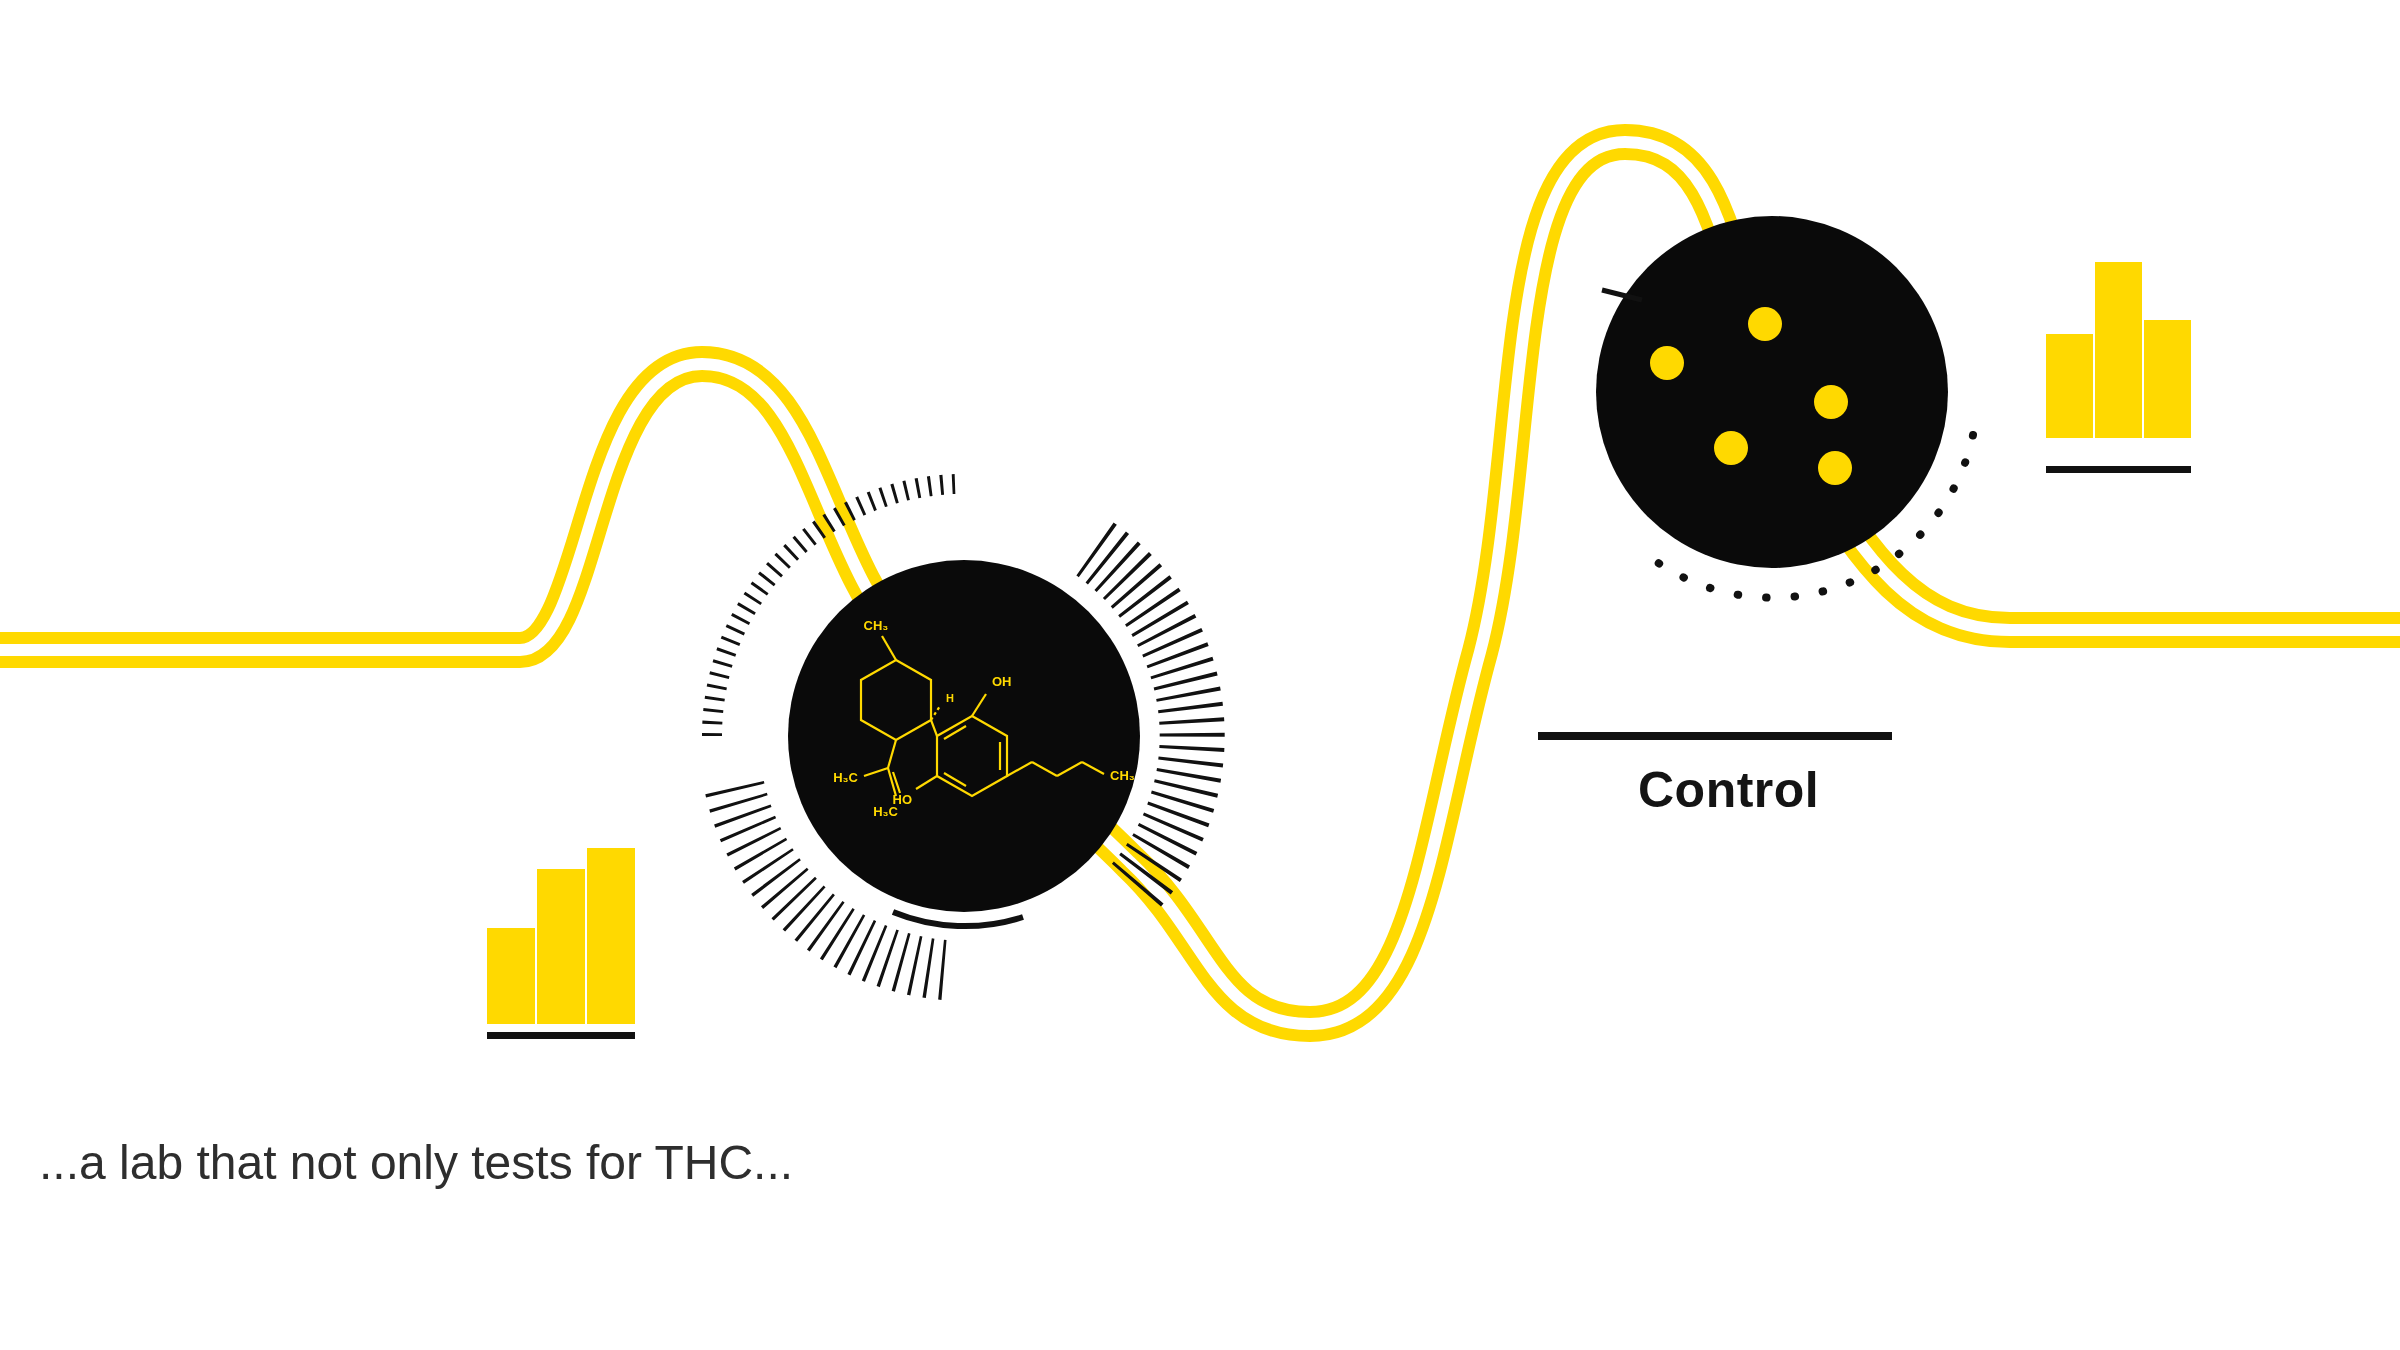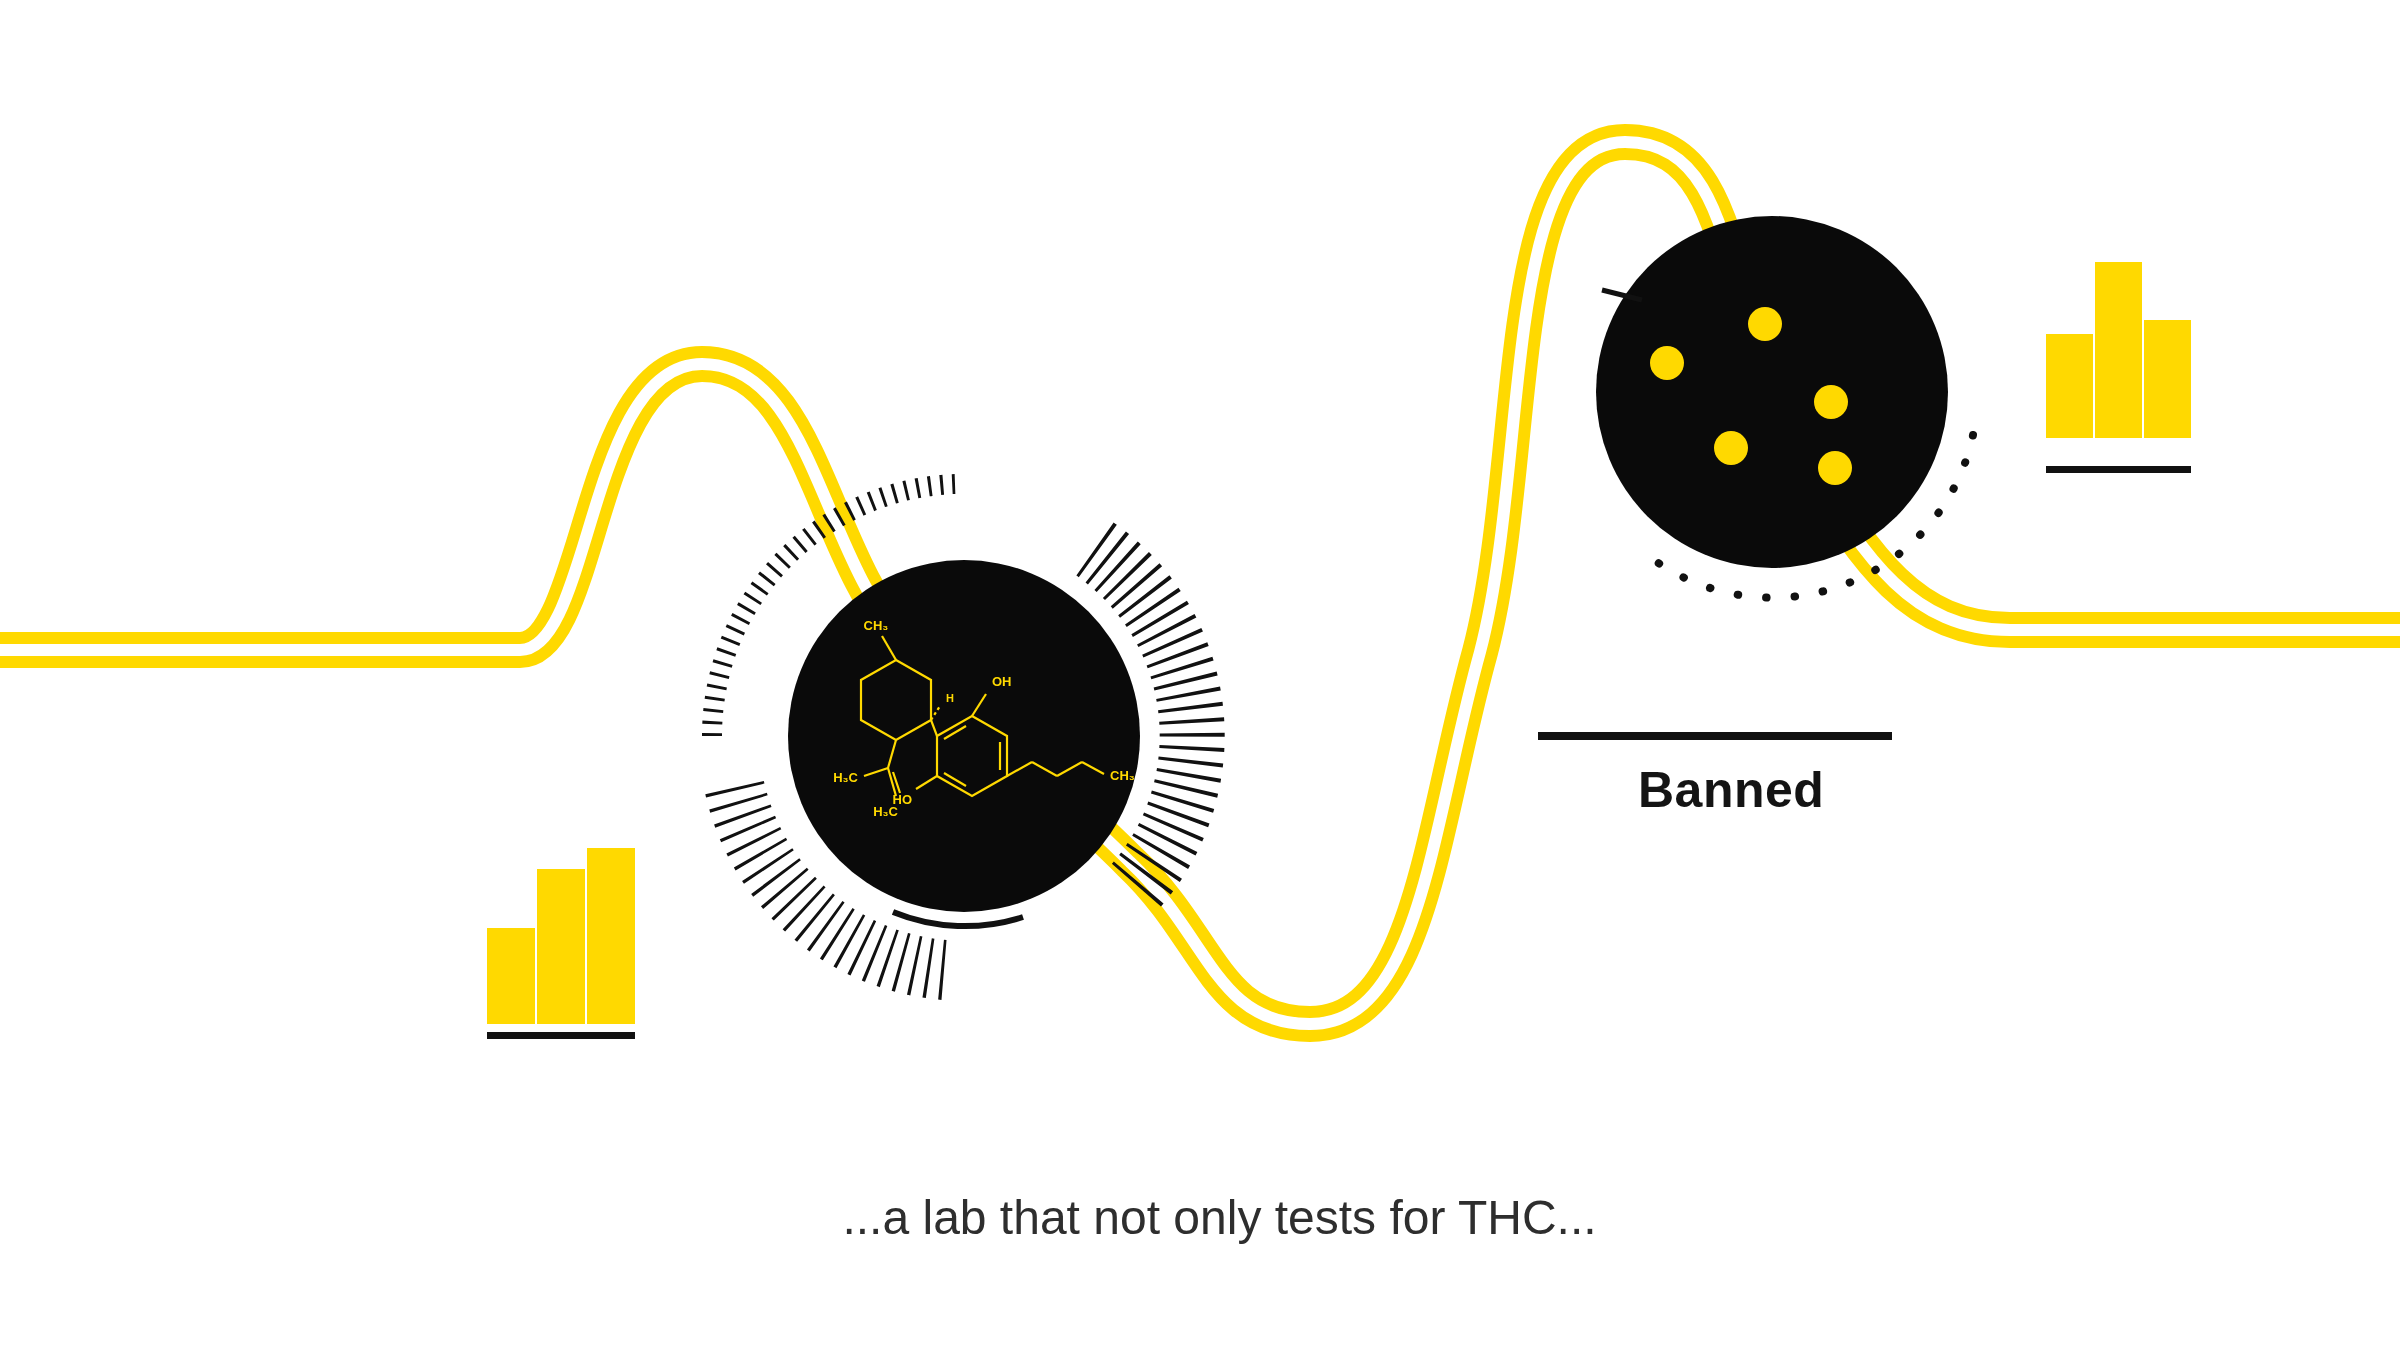--- a/index.html
+++ b/index.html
@@ -33,22 +33,21 @@
   .org-rule{
     position:absolute;left:1538px;top:700px;width:354px;height:8px;
     background:var(--ink);
   }
   .org{
     position:absolute;left:1638px;top:728px;
     font:700 50px/60px "Liberation Sans", sans-serif;
     letter-spacing:0.5px;color:#141414;
   }
   .caption{
-    position:absolute;left:0;top:1158px;width:100%;
-    text-align:center;
+    position:absolute;left:0;top:1103px;width:100%;
     font:400 48px "Liberation Sans", sans-serif;
     color:var(--caption);
     padding-left:39px;
   }
 </style>
 </head>
 <body>
 
 <div class="stage">
 
@@ -143,17 +142,17 @@
     <g>
         <rect x="2046" y="302" width="47" height="104" class="yellow-fill"></rect>
         <rect x="2095" y="230" width="47" height="176" class="yellow-fill"></rect>
         <rect x="2144" y="288" width="47" height="118" class="yellow-fill"></rect>
       </g>
     <rect class="ink-fill" x="2046" y="434" width="145" height="7"></rect>
   </svg>
 
   <div class="org-rule"></div>
   <div class="org">
-    <div>Banned</div>
+    <div>Control</div>
   </div>
 
   <div class="caption">...a lab that not only tests for THC...</div>
 </div>
 
 </body></html>

